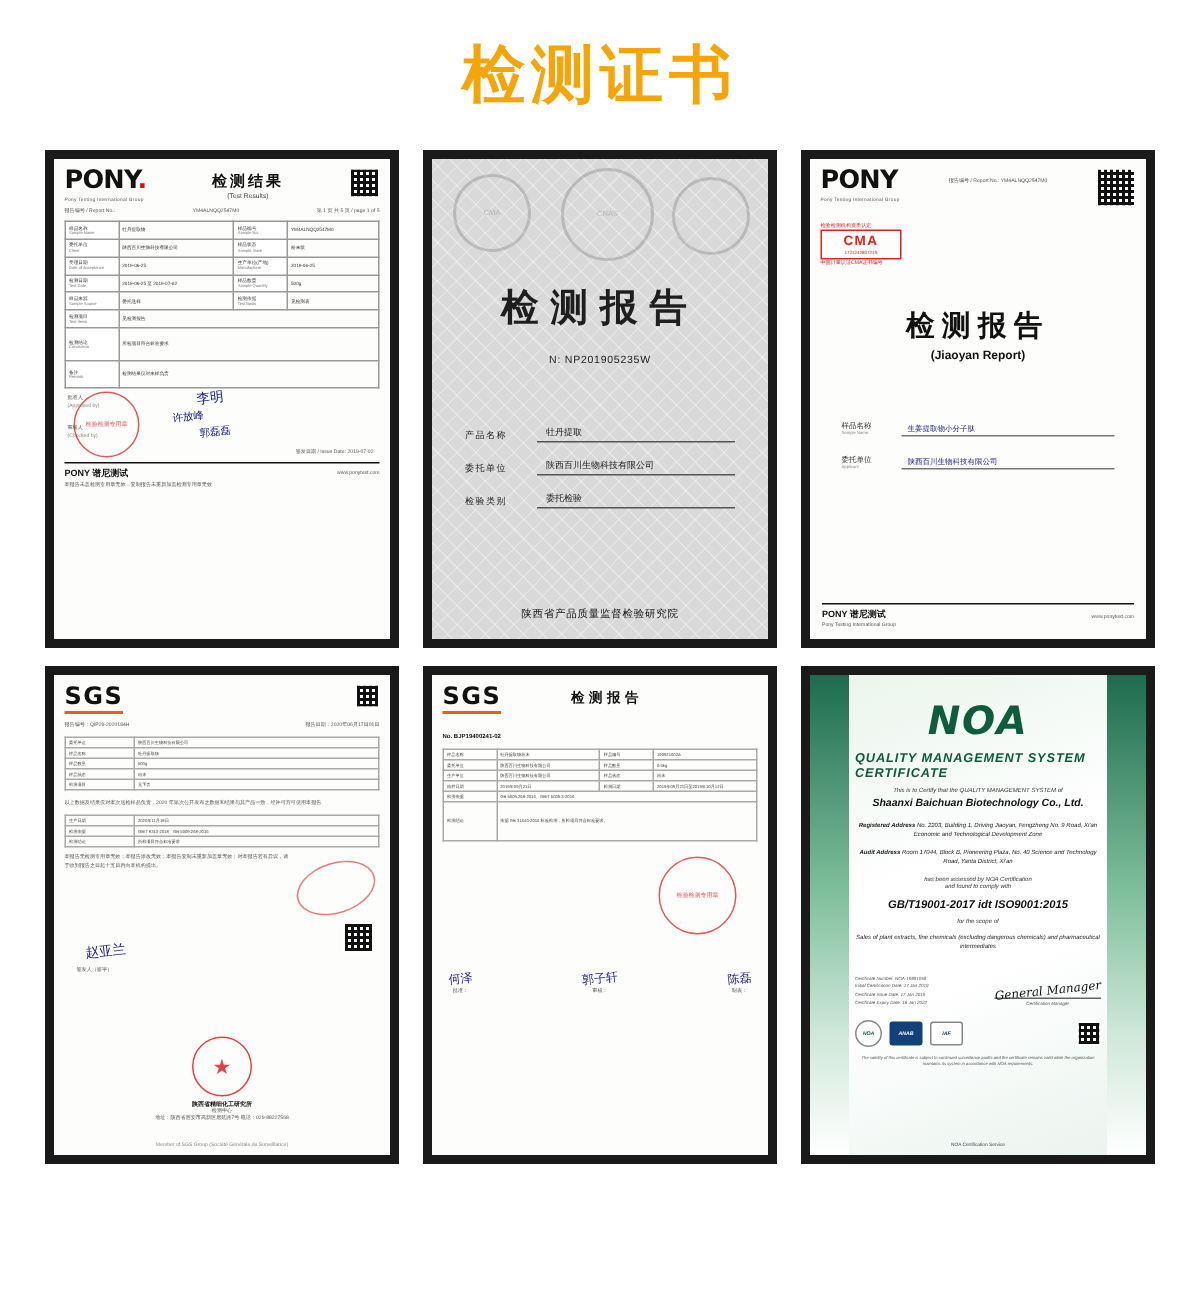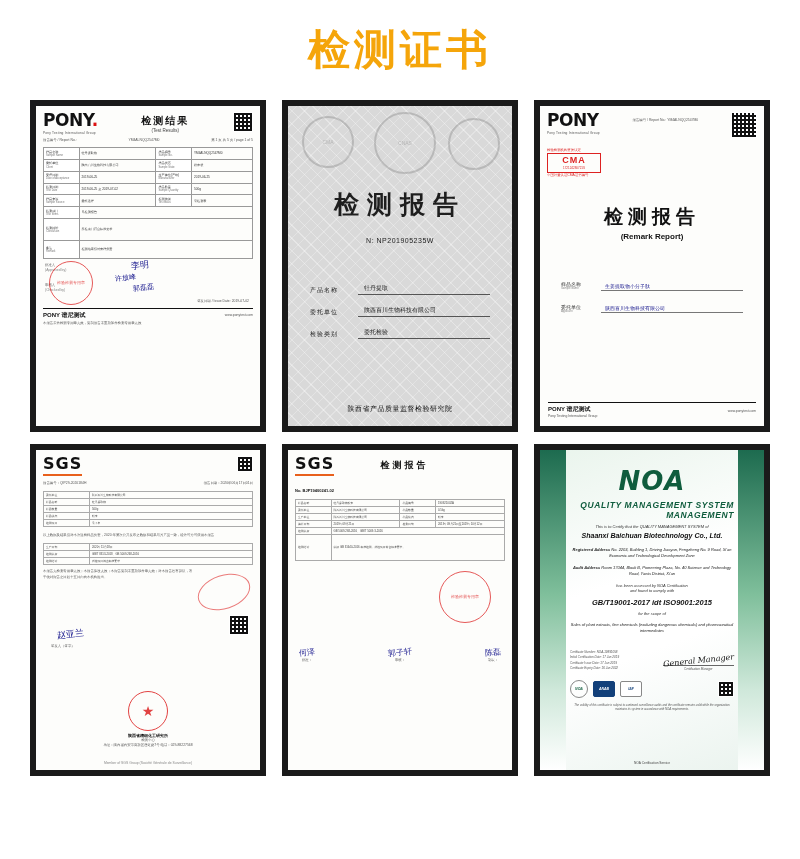--- a/index.html
+++ b/index.html
@@ -194,21 +194,21 @@
   .noa-bg {
     position: absolute; inset: 0;
     background: linear-gradient(160deg,#e9f4ec 0%, #ffffff 40%, #ffffff 60%, #eaf3ee 100%);
   }
   .noa-side {
     position: absolute; left: 0; top: 0; bottom: 0; width: 26px;
     background: linear-gradient(180deg,#1d6b4f 0%, #7fbf9b 45%, #cfe8da 75%, #ffffff 100%);
   }
   .noa-side.right { left: auto; right: 0; background: linear-gradient(180deg,#1d6b4f 0%, #7fbf9b 45%, #cfe8da 75%, #ffffff 100%); }
   .noa-logo { font-size: 26px; font-weight: bold; letter-spacing: 1px; color: #0f5c3d; text-align:center; font-family:"DejaVu Sans",sans-serif;}
-  .noa-h1 { font-size: 8.5px; color:#0f5c3d; text-align:right; letter-spacing: .6px; font-weight: bold;}
+  .noa-h1 { font-size: 8.5px; color:#0f5c3d; text-align:left; letter-spacing: .6px; font-weight: bold;}
   .noa-line { text-align:center; font-size: 4px; color:#333; margin-top: 4px;}
   .noa-company { text-align:center; font-size: 7px; font-weight: bold; color:#111; margin-top: 3px;}
   .noa-std { text-align:center; font-size: 7.5px; font-weight: bold; color:#111; margin-top: 5px;}
   .noa-scope { text-align:center; font-size: 4px; color:#222; margin-top: 4px; line-height:1.5;}
   .mark { width: 22px; height: 16px; border: 0.8px solid #888; border-radius: 2px; display:flex;align-items:center;justify-content:center;font-size:3.5px;color:#333;}
   .mark.anab { background: #12407a; color: #fff; border-color:#12407a; font-weight:bold;}
   .mark.iaf { background:#fff; color:#12407a; font-weight:bold; }
   .mark.noa-c { border-radius: 50%; width: 18px; height: 18px; color:#0f5c3d; font-weight:bold; }
   .noa-foot { position:absolute; bottom: 5px; left: 30px; right: 30px; text-align:center; font-size: 3.2px; color:#444;}
 </style>
@@ -359,21 +359,21 @@
           <div class="tiny" style="color:#d22">检验检测机构资质认定</div>
           <div class="cma-box">
             <div class="cma-glyph">CMA</div>
             <div>172124280721S</div>
           </div>
           <div class="tiny" style="color:#d22">中国计量认证CMA证书编号</div>
         </div>
 
         <div style="margin-top:26px">
           <div class="big-cn">检测报告</div>
-          <div class="big-en">(Remark Report)</div>
+          <div class="big-en">(Jiaoyan Report)</div>
         </div>
 
         <div style="margin-top:40px;padding:0 14px;">
           <div class="f3">
             <span class="k"><span>样品名称</span><small>Sample Name</small></span>
             <span class="v">生姜提取物小分子肽</span>
           </div>
           <div class="f3">
             <span class="k"><span>委托单位</span><small>Applicant</small></span>
             <span class="v">陕西百川生物科技有限公司</span>
@@ -534,21 +534,21 @@
       </div>
     </div>
 
     <div class="cert">
       <div class="noa-bg"></div>
       <div class="noa-side"></div>
       <div class="noa-side right"></div>
       <div class="inner" style="background:transparent;padding:10px 30px;font-style:italic;">
         <div class="noa-logo" style="margin-top:6px">NOA</div>
         <div class="noa-h1" style="margin-top:4px">QUALITY MANAGEMENT SYSTEM</div>
-        <div class="noa-h1">MANAGEMENT</div>
+        <div class="noa-h1">CERTIFICATE</div>
         <div class="noa-line">This is to Certify that the QUALITY MANAGEMENT SYSTEM of</div>
         <div class="noa-company">Shaanxi Baichuan Biotechnology Co., Ltd.</div>
 
         <div class="noa-scope" style="margin-top:8px"><b>Registered Address</b> <span>No. 2203, Building 1, Driving Jiaoyan, Fengzheng No. 9 Road, Xi'an Economic and Technological Development Zone</span></div>
         <div class="noa-scope" style="margin-top:6px"><b>Audit Address</b> <span>Room 17044, Block B, Pioneering Plaza, No. 40 Science and Technology Road, Yanta District, Xi'an</span></div>
 
         <div class="noa-line" style="margin-top:6px;white-space:pre-line">has been assessed by NOA Certification
 and found to comply with</div>
         <div class="noa-std">GB/T19001-2017 idt ISO9001:2015</div>
         <div class="noa-line">for the scope of</div>

